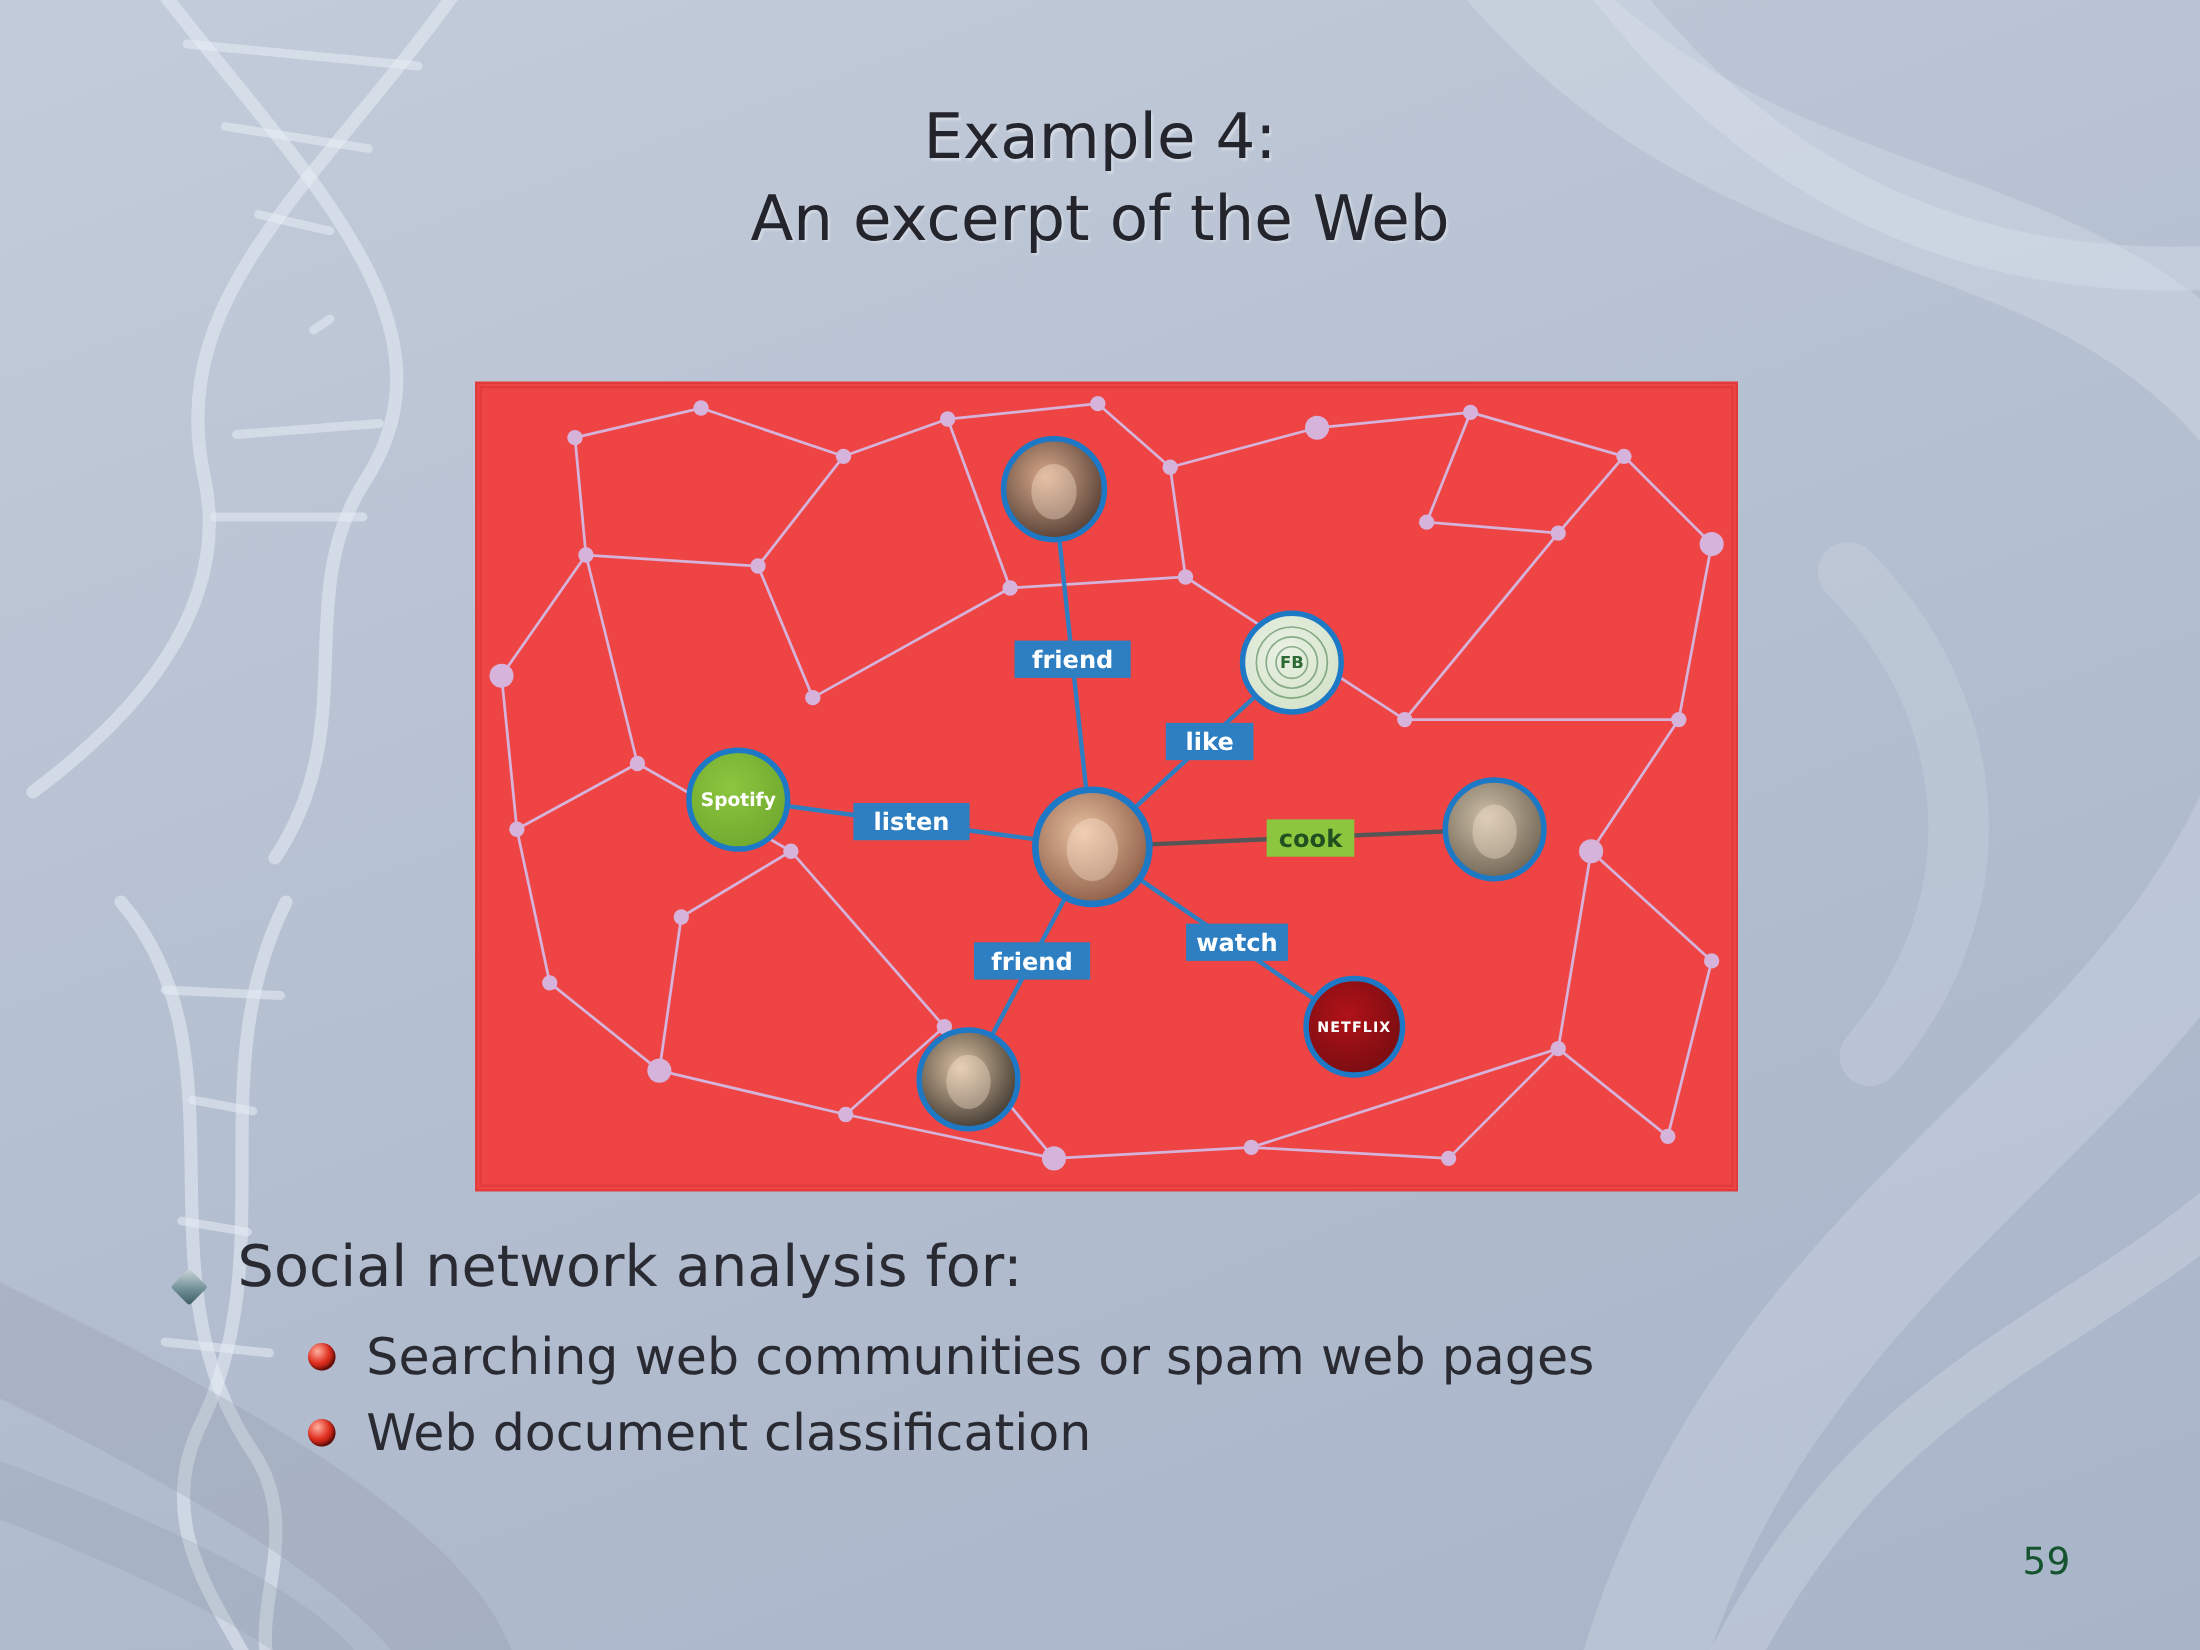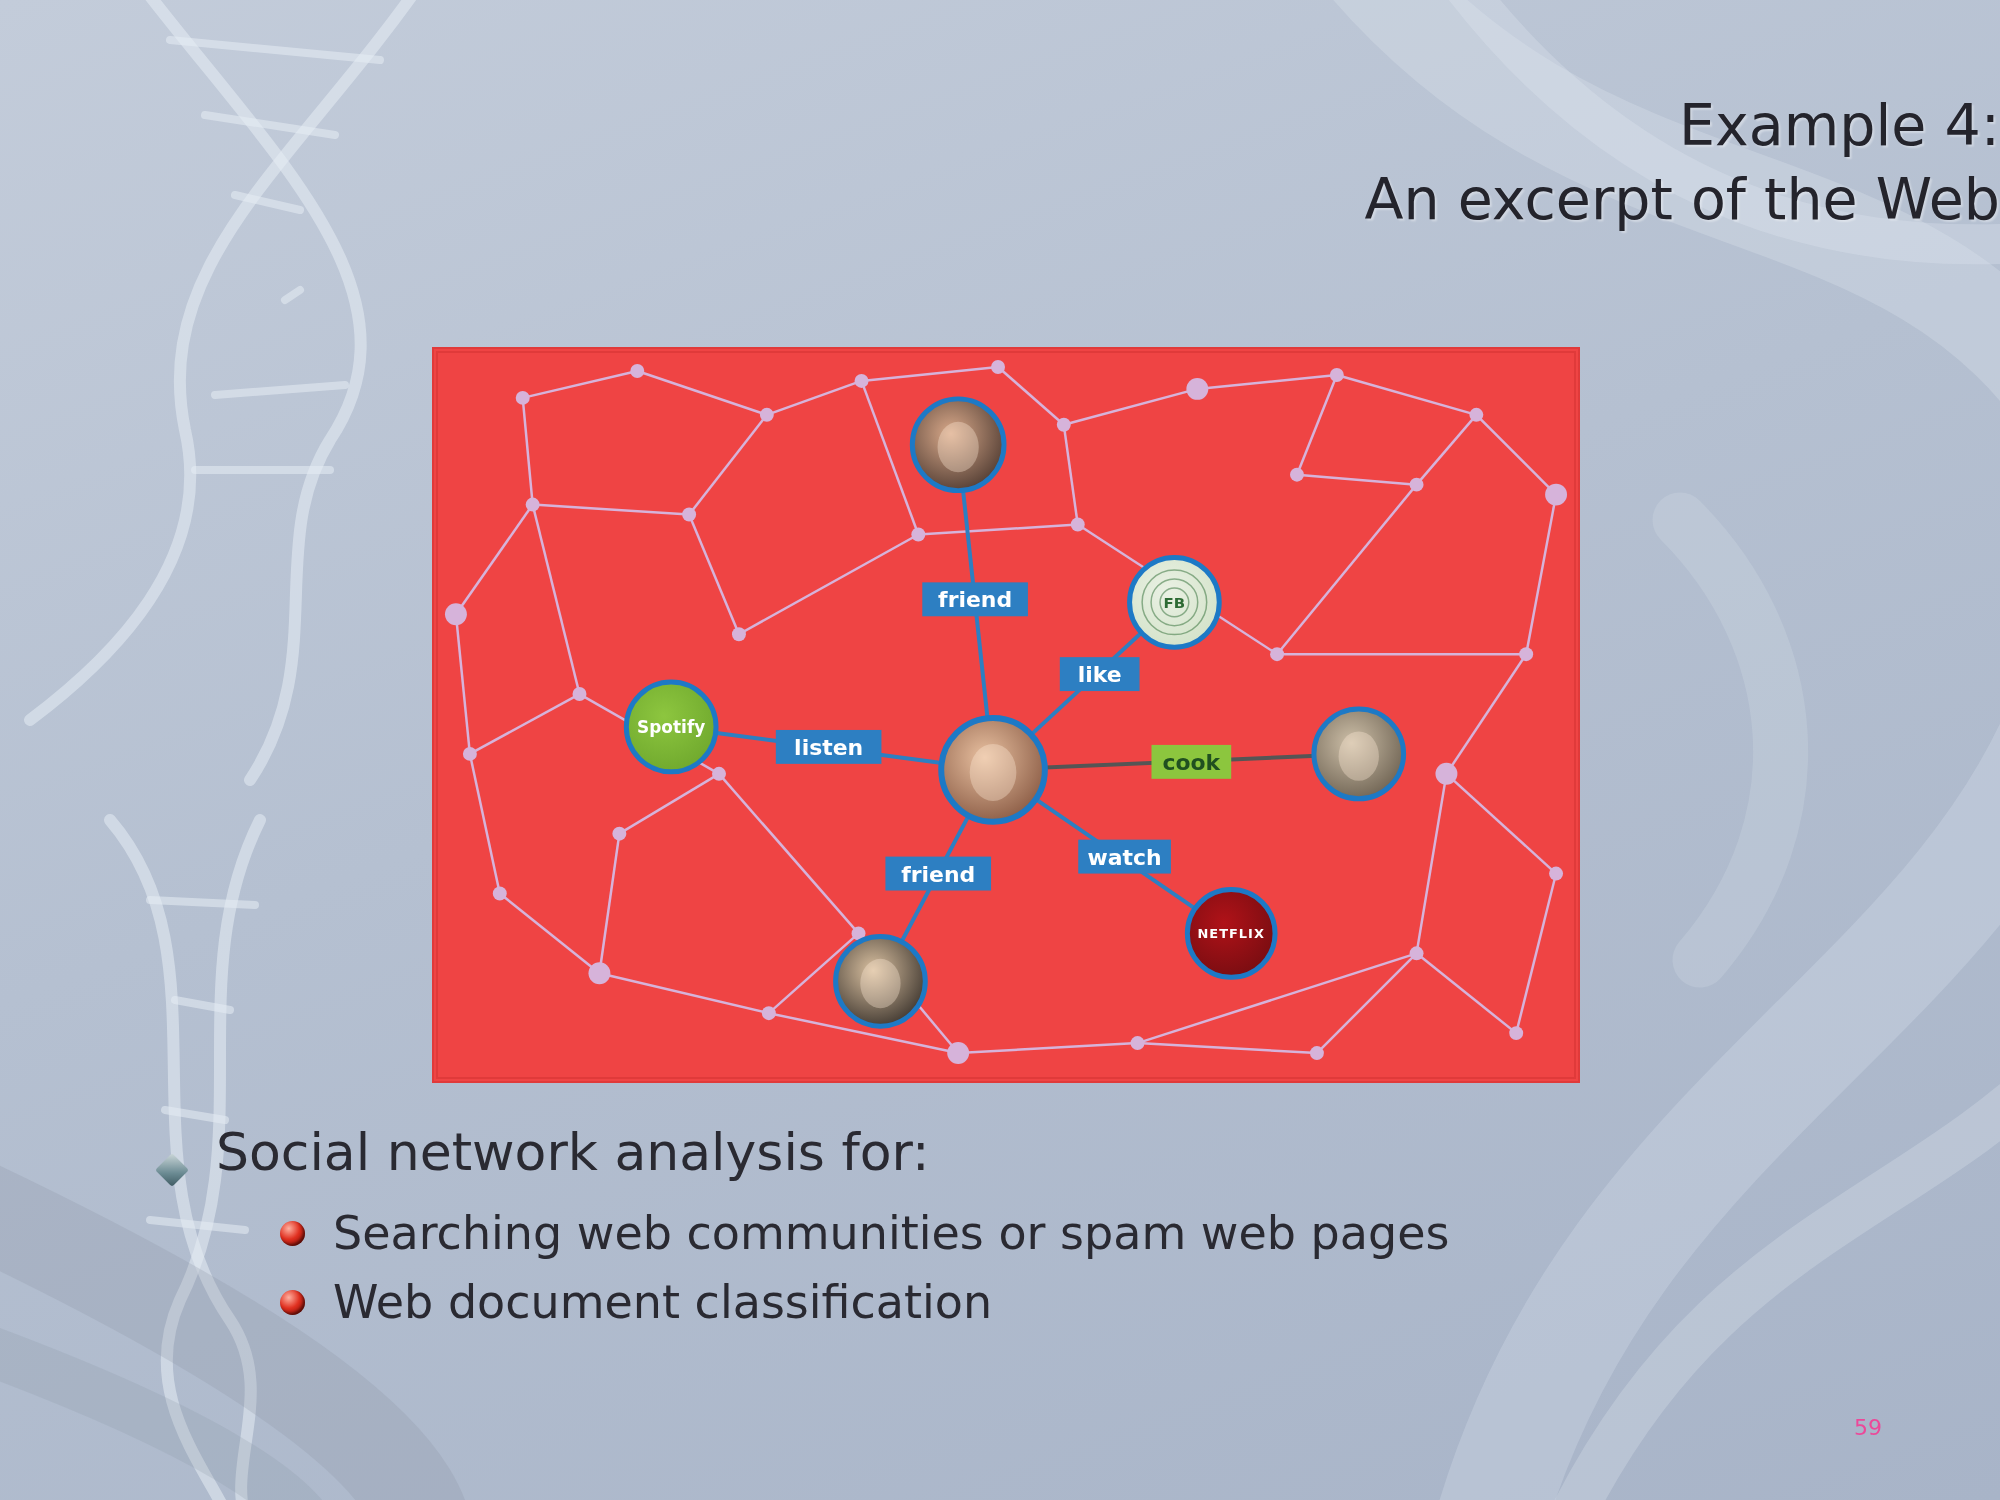--- a/index.html
+++ b/index.html
@@ -3,42 +3,42 @@
 <meta charset="utf-8">
 <style>
   html,body{margin:0;padding:0;}
   body{
     width:2000px;height:1500px;position:relative;overflow:hidden;
     font-family:"DejaVu Sans","Liberation Sans",sans-serif;
     background:linear-gradient(160deg,#c3ccda 0%,#b5c0d1 45%,#a8b4c8 100%);
   }
   .watermark{position:absolute;inset:0;z-index:0;}
   .title{
-    position:absolute;top:88px;left:0;width:100%;text-align:right;z-index:2;
+    position:absolute;top:88px;left:0;width:100%;text-align:center;z-index:2;
     color:#24242c;font-size:57px;line-height:1.3;
     text-shadow:2px 2px 2px rgba(255,255,255,0.35);
   }
   .figure{
     position:absolute;left:432px;top:347px;width:1148px;height:736px;
     background:#ef4444;border:6px double #e03a3a;box-sizing:border-box;z-index:2;
   }
   .figure svg{width:100%;height:100%;display:block;}
   .bullets{position:absolute;left:160px;top:1122px;z-index:2;color:#2a2a32;}
   .b1{display:flex;align-items:flex-end;gap:32px;font-size:52px;margin-bottom:24px;}
   .diamond{
     width:24px;height:24px;flex:0 0 auto;transform:rotate(45deg);border-radius:3px;
     background:linear-gradient(135deg,#cdd8da 0%,#6a8a92 60%,#3e5a62 100%);
   }
   .b2{display:flex;align-items:center;gap:28px;font-size:46px;margin:15px 0 15px 120px;}
   .sphere{
     width:25px;height:25px;flex:0 0 auto;border-radius:50%;
     background:radial-gradient(circle at 35% 30%,#ffb0a0 0%,#e03020 45%,#8a0e06 85%);
     box-shadow:inset -2px -2px 3px rgba(0,0,0,0.45);
   }
-  .pagenum{position:absolute;right:118px;bottom:60px;font-size:22px;color:#ec4899;z-index:2;margin-top:34px;}
+  .pagenum{position:absolute;right:118px;bottom:60px;font-size:34px;color:#14532d;z-index:2;margin-top:34px;}
 </style>
 </head>
 <body>
 
 <svg class="watermark" viewBox="0 0 2000 1500" preserveAspectRatio="none">
   <g stroke="#e6ecf4" stroke-opacity="0.55" fill="none" stroke-linecap="round">
     <path d="M 430,-30 C 300,160 150,260 185,430 C 215,560 110,660 30,720" stroke-width="12"></path>
     <path d="M 130,-30 C 265,150 430,290 330,440 C 265,545 330,660 250,780" stroke-width="12"></path>
     <line x1="380" y1="60" x2="170" y2="40" stroke-width="8"></line>
     <line x1="335" y1="135" x2="205" y2="115" stroke-width="8"></line>

